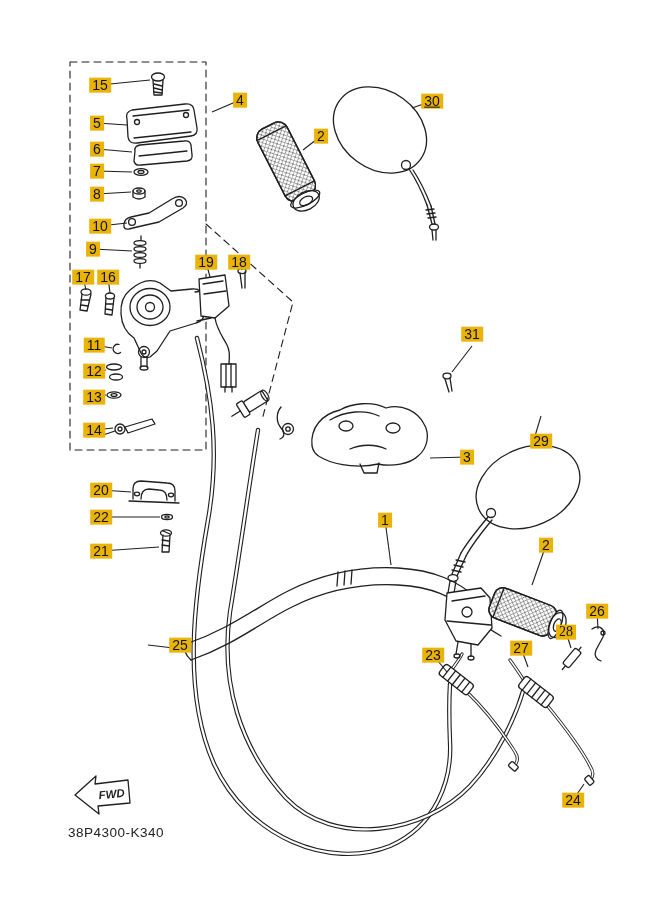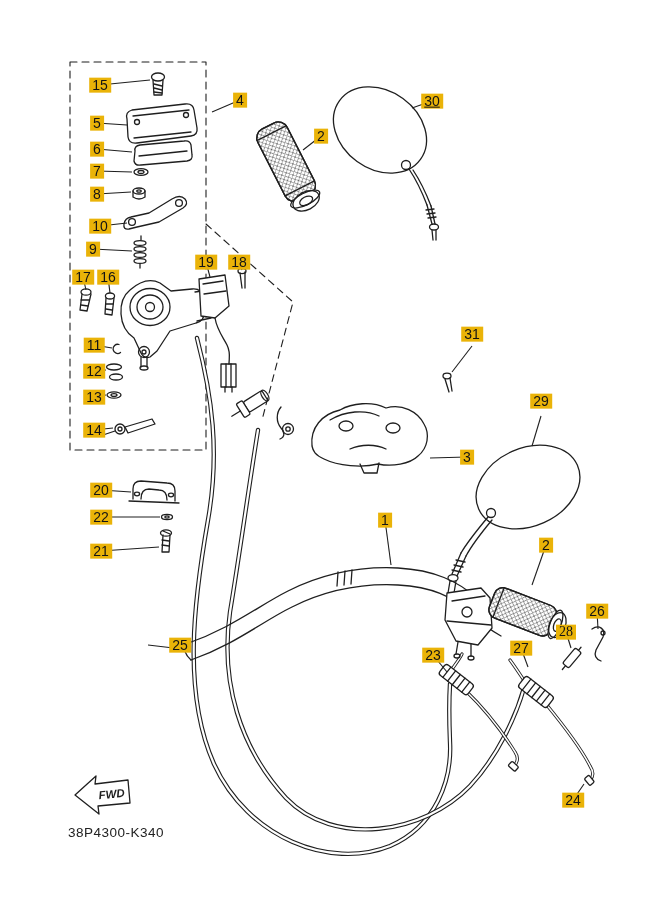--- a/index.html
+++ b/index.html
@@ -332,21 +332,21 @@
     <div class="part-label" style="left: 94px; top: 397px;">13</div>
     <div class="part-label" style="left: 94px; top: 430px;">14</div>
     <div class="part-label" style="left: 101px; top: 490px;">20</div>
     <div class="part-label" style="left: 101px; top: 517px;">22</div>
     <div class="part-label" style="left: 101px; top: 551px;">21</div>
     <div class="part-label" style="left: 240px; top: 100px;">4</div>
     <div class="part-label" style="left: 321px; top: 136px;">2</div>
     <div class="part-label" style="left: 432px; top: 101px; text-decoration: underline;">30</div>
     <div class="part-label" style="left: 472px; top: 334px;">31</div>
     <div class="part-label" style="left: 467px; top: 457px;">3</div>
-    <div class="part-label" style="left: 541px; top: 401px;">29</div>
+    <div class="part-label" style="left: 541px; top: 441px;">29</div>
     <div class="part-label" style="left: 385px; top: 520px;">1</div>
     <div class="part-label" style="left: 546px; top: 545px;">2</div>
     <div class="part-label" style="left: 597px; top: 611px;">26</div>
     <div class="part-label" style="left: 566px; top: 632px; font-family: Liberation Serif, serif;">28</div>
     <div class="part-label" style="left: 521px; top: 648px;">27</div>
     <div class="part-label" style="left: 433px; top: 655px;">23</div>
     <div class="part-label" style="left: 148px; top: 645px; margin-left: 32px;">25</div>
     <div class="part-label" style="left: 573px; top: 800px;">24</div>
   </div>
 

